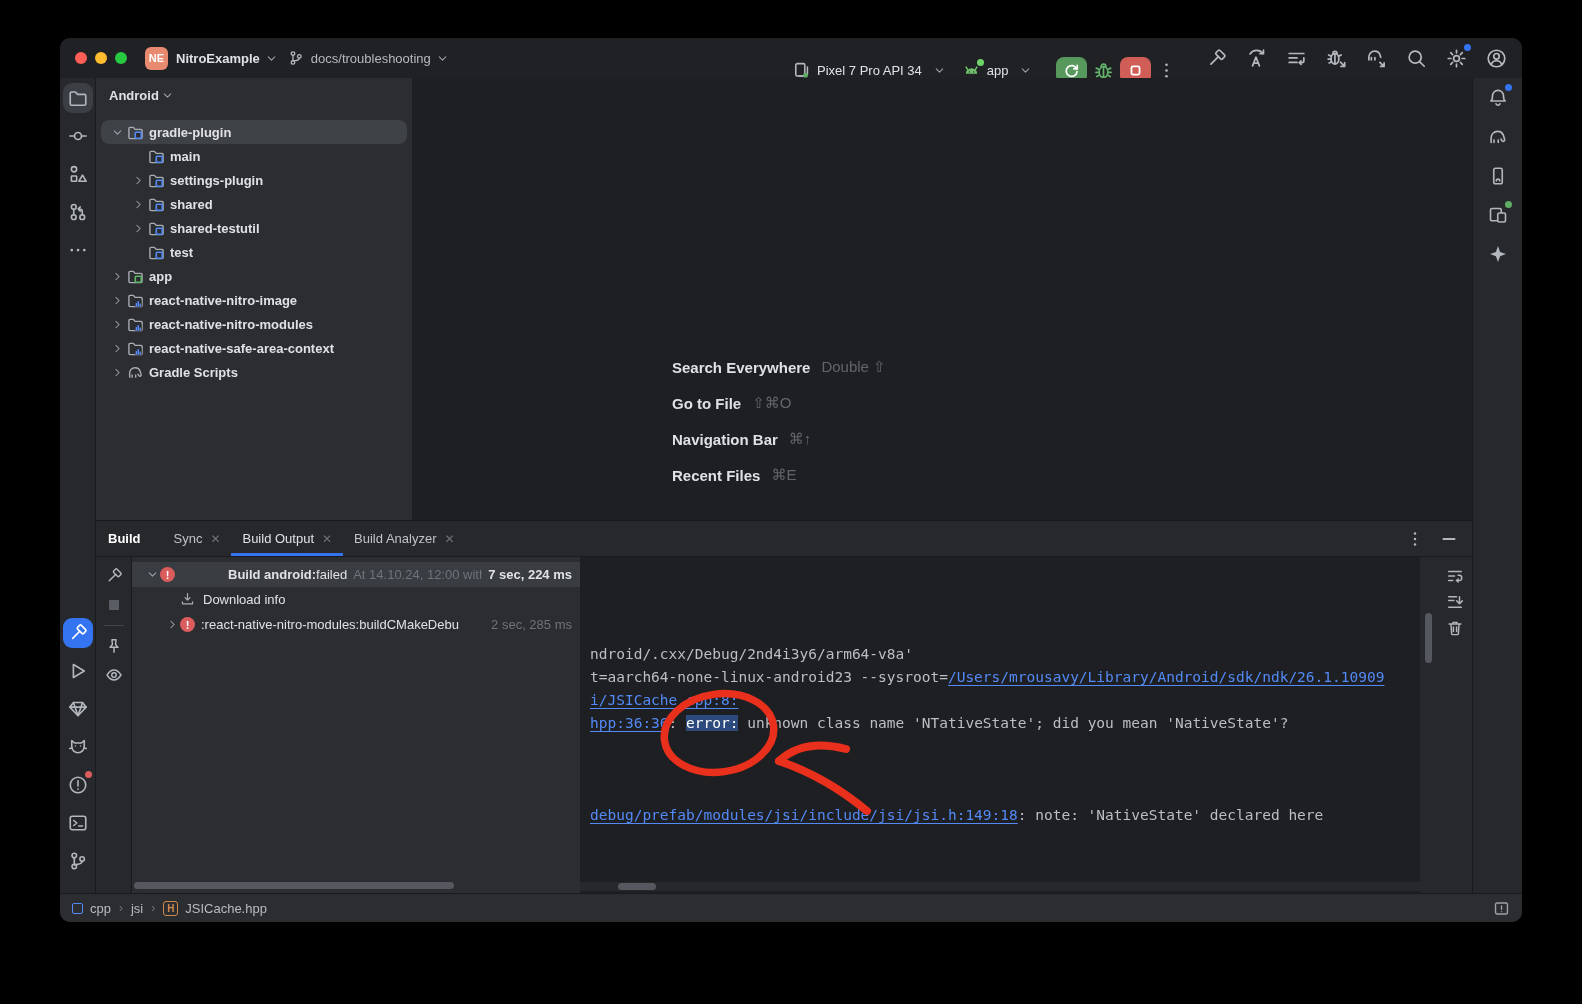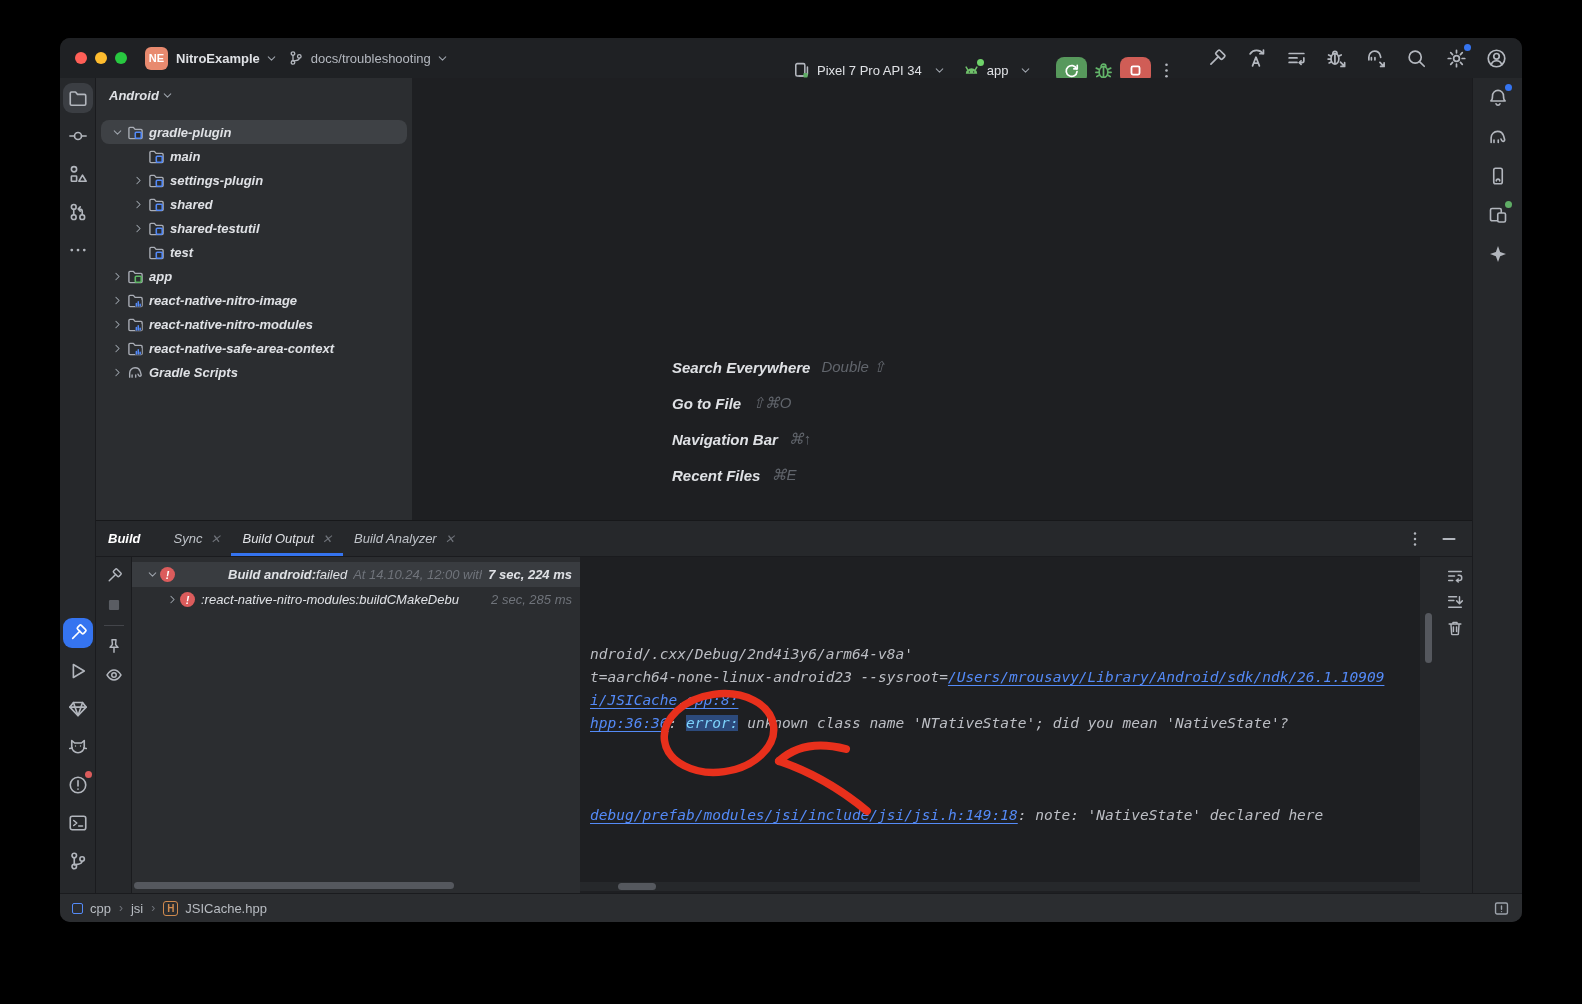--- a/index.html
+++ b/index.html
@@ -39,21 +39,21 @@
   .android-ic { color:#6fc06a; position:relative; display:flex; }
   .android-ic svg{width:19px;height:19px;}
   .tb-right { position:absolute; right:10px; top:0; height:100%; display:flex;
               align-items:center; gap:9px; }
   .tb-right .titem { position:relative; width:31px; height:31px; display:flex;
                      align-items:center; justify-content:center; color:#b4b8bf; border-radius:7px;}
   .tb-right .titem svg{width:21px;height:21px;}
   .dot { position:absolute; width:7px; height:7px; border-radius:50%; top:1px; right:1px; }
 
   
-  .middle { flex:1; display:flex; min-height:0;font-style:italic; }
+  .middle { flex:1; display:flex; min-height:0; }
   .strip { width:36px; flex:0 0 36px; background:#26282b; position:relative; }
   .strip.left { border-right:1px solid #1a1b1e; }
   .strip.right { width:50px; flex:0 0 50px; border-left:1px solid #1a1b1e; }
   .strip-col { position:absolute; left:0; width:100%; display:flex; flex-direction:column;
                align-items:center; gap:8px; }
   .strip.right .strip-col { gap:9px; }
   .strip-item { width:30px; height:30px; border-radius:9px; display:flex; align-items:center;
                 justify-content:center; color:#b2b6bd; position:relative; }
   .strip-item svg { width:20px; height:20px; }
   .strip-item.selected { background:#3b3e43; }
@@ -121,21 +121,21 @@
   .dl-ico { width:16px; display:inline-flex; color:#a9adb5; margin-right:7px; flex:0 0 16px;}
   .dl-ico svg{width:15px;height:15px;}
   .hscroll { position:absolute; border-radius:4px; background:#55585e; height:7px; bottom:4px; }
 
   .b-console { flex:1; background:#1e1f22; position:relative; overflow:hidden;
                font-family:"DejaVu Sans Mono", monospace; font-size:14.5px; line-height:23px;
                color:#bcbec4; min-width:0; }
   .console-lines { position:absolute; left:10px; top:86px; right:0; white-space:pre; }
   .cline { height:23px; }
   .c-link { color:#548af7; text-decoration:underline; text-underline-offset:3px; }
-  .c-err { background:#2c4a7c; color:#7dd3fc; }
+  .c-err { background:#2c4a7c; color:#ffffff; }
   .annotation-svg { position:absolute; inset:0; pointer-events:none; }
   .con-track { position:absolute; left:0; right:0; bottom:2px; height:9px; background:#26282b; }
 
   .b-rgutter { width:52px; flex:0 0 52px; background:#26282b; position:relative; }
   .rg-icons { position:absolute; top:10px; right:8px; display:flex; flex-direction:column;
               gap:8px; color:#b2b6bd; align-items:center;}
   .rg-icons .gi{display:flex;} .rg-icons .gi svg{width:18px;height:18px;}
   .vthumb { position:absolute; left:5px; top:56px; width:7px; height:50px; border-radius:4px;
             background:#55585e; }
 
@@ -644,20 +644,30 @@
                     <path d="M4 6 l4 4 4-4"></path>
                   </svg>
                 </span>
                 <span class="err-badge">!</span>
                 <span style="font-weight: 700; margin-left: 47px;">Build android:</span>
                 <span> failed</span>
                 <span class="b-detail">At 14.10.24, 12:00 with 11 er</span>
                 <span class="b-dur" style="background: rgb(57, 60, 64);">7 sec, 224 ms</span>
               </div>
               <div class="brow" style="padding-left: 32px;">
+                <span class="b-chev"></span>
+                <span class="dl-ico">
+                  <svg viewBox="0 0 16 16" fill="none" stroke="currentColor" stroke-width="1.3" stroke-linecap="round" stroke-linejoin="round">
+                    <path d="M8 1.8v6.8M5.4 6 8 8.6 10.6 6"></path>
+                    <path d="M2.6 10.4v2.2h10.8v-2.2"></path>
+                  </svg>
+                </span>
+                <span style="font-weight: 400;">Download info</span>
+              </div>
+              <div class="brow" style="padding-left: 32px;">
                 <span class="b-chev">
                   <svg viewBox="0 0 16 16" fill="none" stroke="currentColor" stroke-width="1.3" stroke-linecap="round" stroke-linejoin="round">
                     <path d="M6 4 l4 4 -4 4"></path>
                   </svg>
                 </span>
                 <span class="err-badge">!</span>
                 <span style="font-weight: 400;">:react-native-nitro-modules:buildCMakeDebu</span>
                 <span class="b-dur gray">2 sec, 285 ms</span>
               </div>
               <div class="hscroll" style="left:2px;width:320px"></div>

